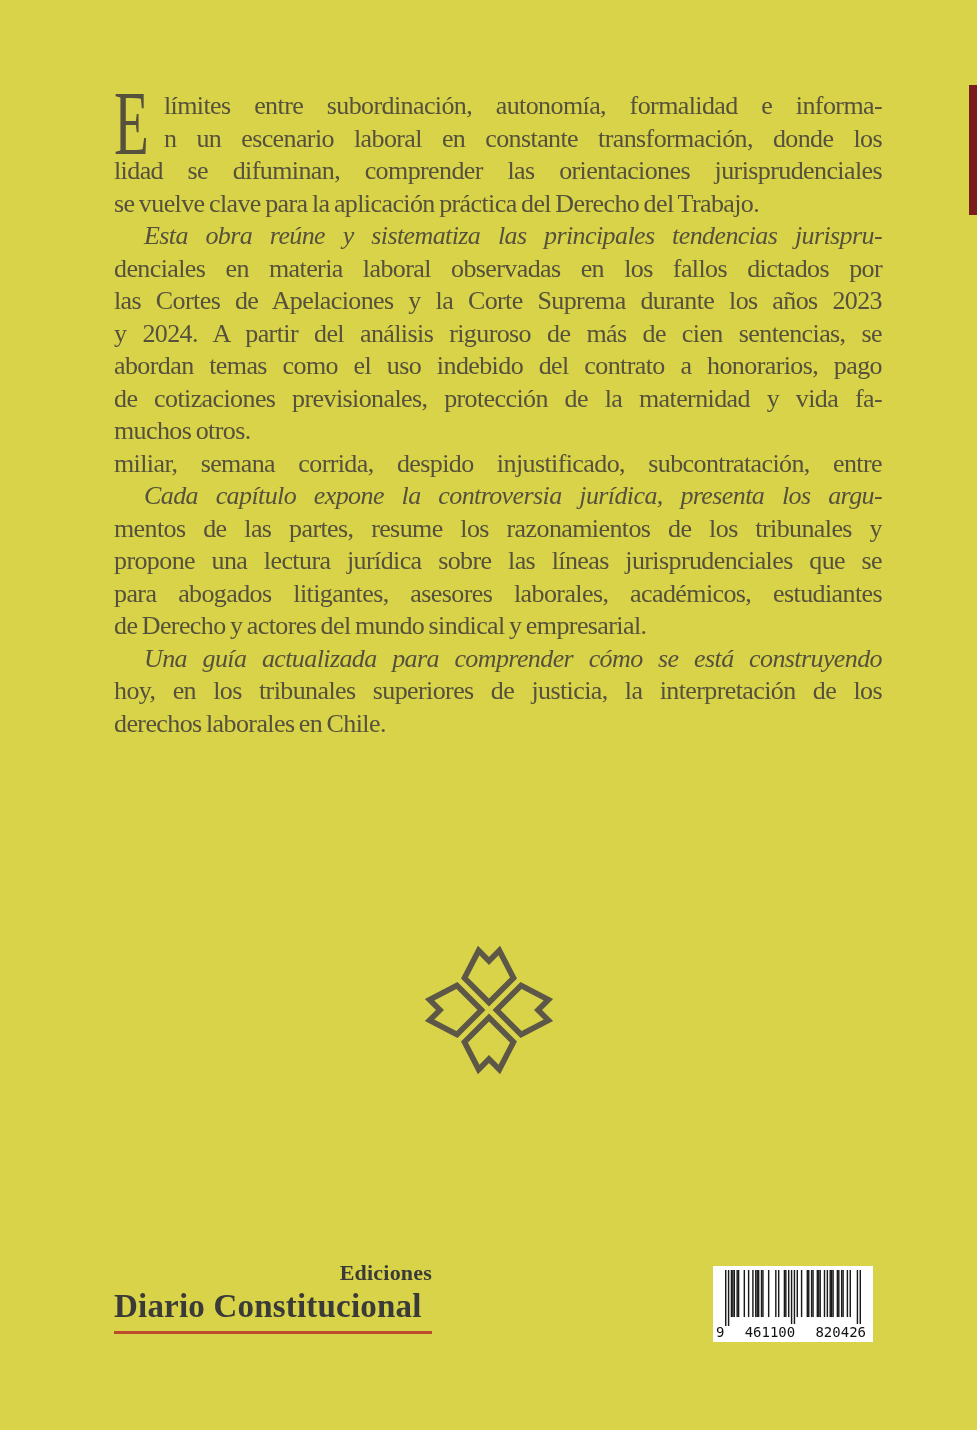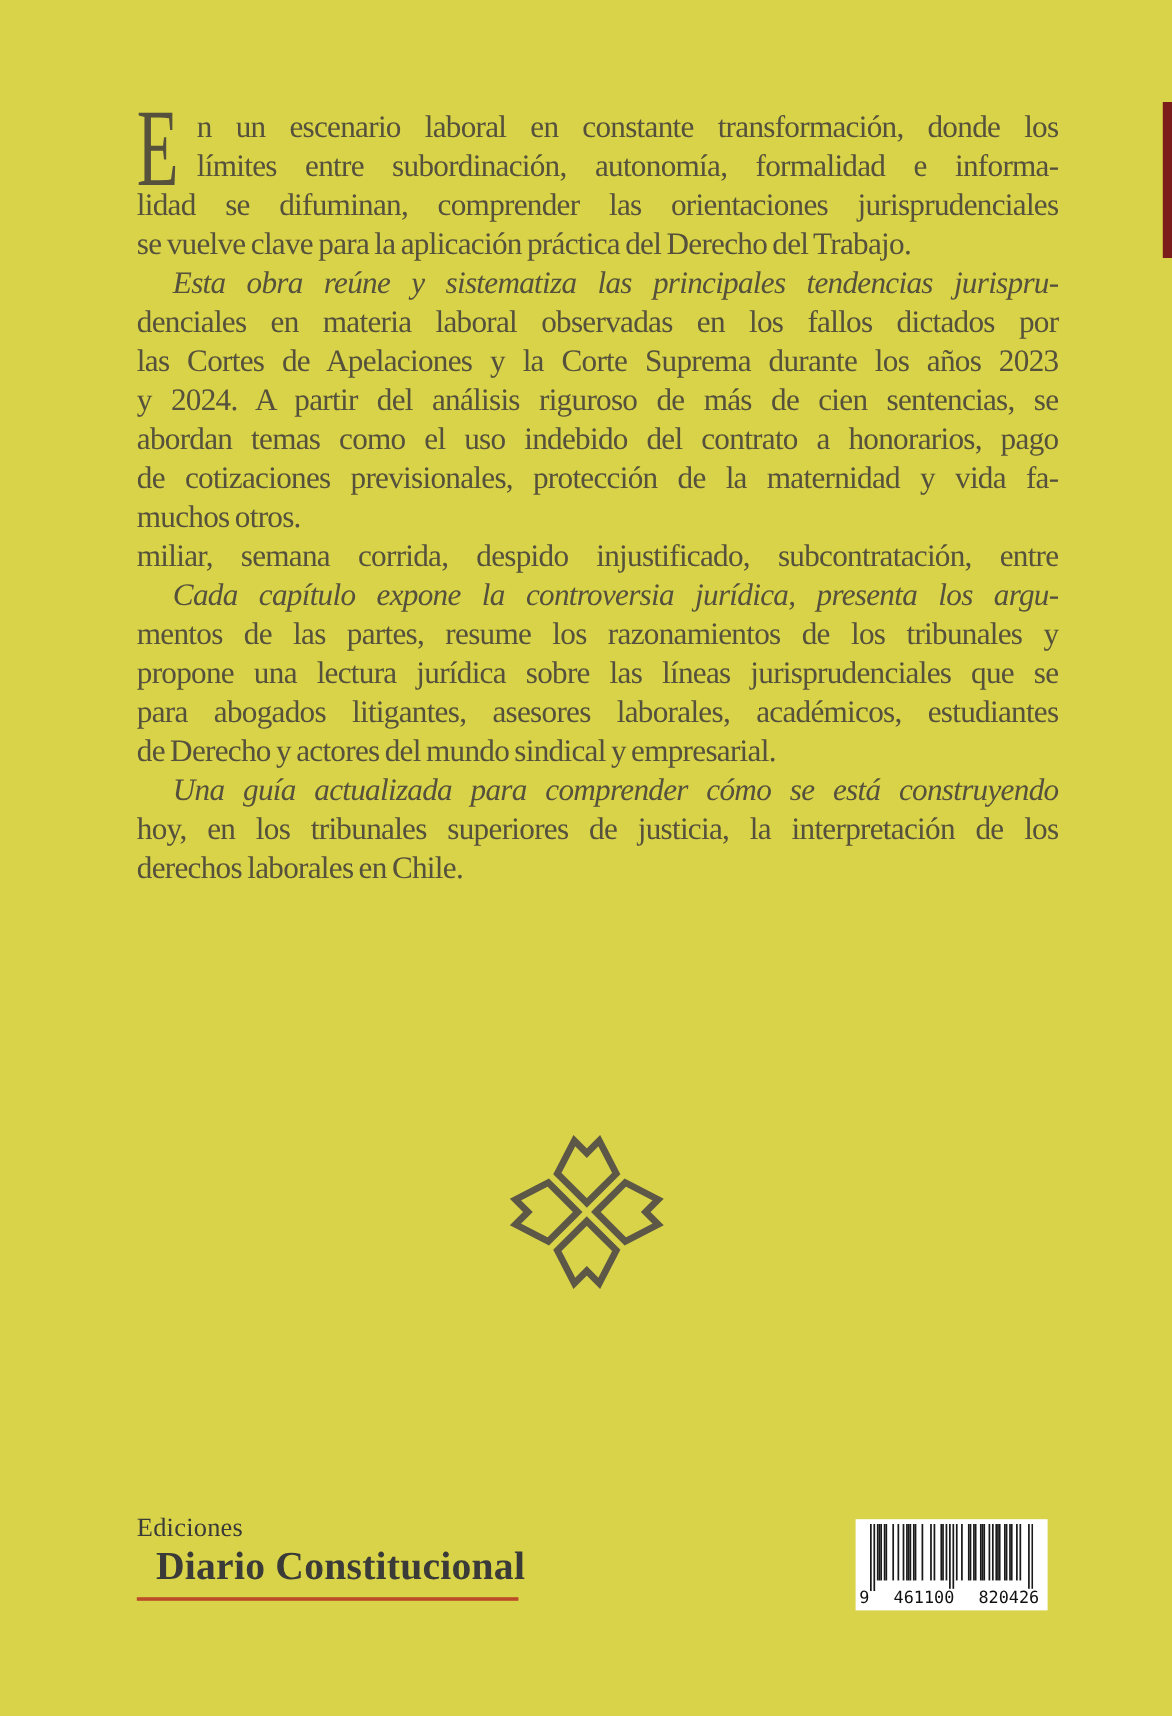--- a/index.html
+++ b/index.html
@@ -41,24 +41,24 @@
   .ornament{
     position:absolute;top:944px;left:50%;transform:translateX(-50%);
     width:132px;height:132px;
   }
   .ornament svg{display:block;width:132px;height:132px;}
   .ornament path{fill:none;stroke:#5d5747;stroke-width:6;stroke-linejoin:miter;}
 
   
   .publisher{position:absolute;left:114px;top:1260px;color:#3a3a38;}
   .imprint{
-    font-weight:normal;font-size:22px;line-height:26px;letter-spacing:0.2px;
+    font-weight:bold;font-size:22px;line-height:26px;letter-spacing:0.2px;text-align:right;
   }
   .pubname{
-    font-weight:bold;font-size:33px;line-height:40px;letter-spacing:0.2px;margin-left:16px;
+    font-weight:bold;font-size:33px;line-height:40px;letter-spacing:0.2px;
   }
   .pub-underline{
     width:318px;height:3px;background:#bc4b2a;margin-top:5px;
   }
 
   
   .barcode{
     position:absolute;left:713px;top:1266px;width:160px;height:76px;
     background:#ffffff;
   }
@@ -75,22 +75,22 @@
 </head>
 <body>
 
 <div class="cover">
 
   <div class="spine-mark"></div>
 
   <div class="synopsis" id="synopsis">
       <div class="para">
         <span class="dropcap">E</span>
+        <div class="line">límites entre subordinación, autonomía, formalidad e informa-</div>
         <div class="line">n un escenario laboral en constante transformación, donde los</div>
-        <div class="line">límites entre subordinación, autonomía, formalidad e informa-</div>
         <div class="line">lidad se difuminan, comprender las orientaciones jurisprudenciales</div>
         <div class="line last">se vuelve clave para la aplicación práctica del Derecho del Trabajo.</div>
       </div>
       <div class="para">
         <div class="line indent">Esta obra reúne y sistematiza las principales tendencias jurispru-</div>
         <div class="line">denciales en materia laboral observadas en los fallos dictados por</div>
         <div class="line">las Cortes de Apelaciones y la Corte Suprema durante los años 2023</div>
         <div class="line">y 2024. A partir del análisis riguroso de más de cien sentencias, se</div>
         <div class="line">abordan temas como el uso indebido del contrato a honorarios, pago</div>
         <div class="line">de cotizaciones previsionales, protección de la maternidad y vida fa-</div>

